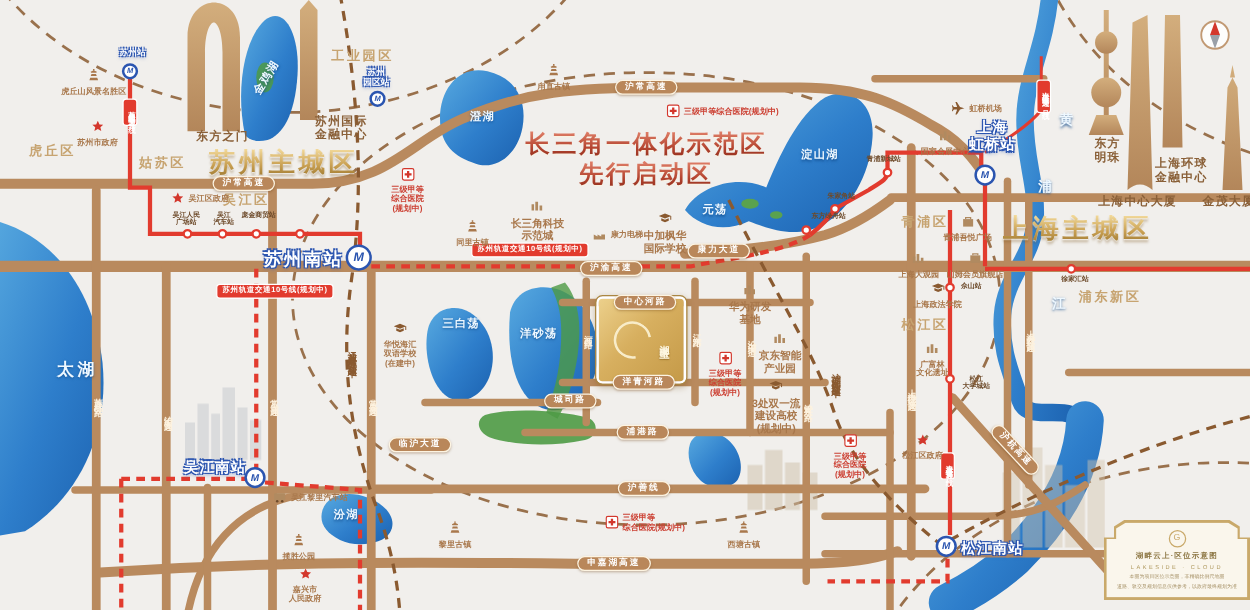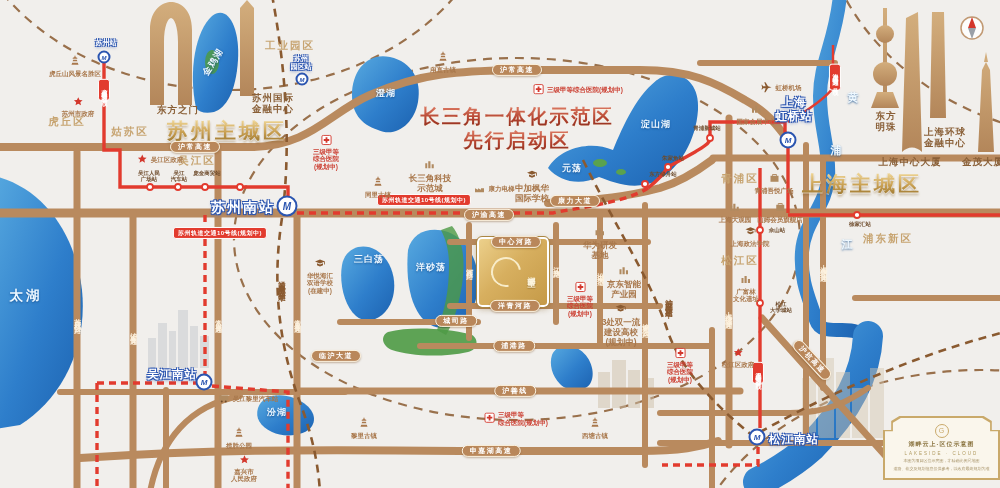--- a/index.html
+++ b/index.html
@@ -4,21 +4,21 @@
 <style>
   html,body{margin:0;padding:0;background:#dcdcdc;}
   #stage{position:relative;width:1000px;height:488px;overflow:hidden;
          background:#f1efec;font-family:"Liberation Sans","DejaVu Sans",sans-serif;}
   #stage svg.map{position:absolute;left:0;top:0;}
   .lbl{position:absolute;transform:translate(-50%,-50%);white-space:nowrap;
        text-align:center;line-height:1.18;z-index:5;}
   .district{color:#c7a471;font-size:10.5px;font-weight:bold;letter-spacing:2px;}
   .lake-label{color:#eef8ff;font-size:9px;font-weight:bold;letter-spacing:1px;
        text-shadow:0 1px 2px rgba(16,74,138,.75);}
-  .lake-label.big{font-size:13.5px;letter-spacing:3px;}
+  .lake-label.big{font-size:13.5px;letter-spacing:3px;margin-left:36px;}
   .river-char{color:#eef8ff;font-size:11px;font-weight:bold;
        text-shadow:0 1px 2px rgba(16,74,138,.75);}
   .road-pill{background:#b9875a;border:1px solid #fdf4e2;color:#fff;font-size:7px;
        font-weight:bold;padding:1px 7px;border-radius:9px;letter-spacing:1.5px;
        box-shadow:0 1px 2px rgba(110,64,18,.35);}
   .vroad{writing-mode:vertical-rl;color:#fdf2df;font-size:7px;font-weight:bold;
        letter-spacing:2px;}
   .rail-label{writing-mode:vertical-rl;color:#8a5a30;font-size:7.5px;font-weight:bold;
        letter-spacing:1.5px;}
   .metro-box{background:#e23b2e;color:#fff;font-size:6px;font-weight:bold;
@@ -259,21 +259,21 @@
       </div>
       <div class="lbl gold gold" style="left: 862px; top: 184px;">
         <div>上海主城区</div>
       </div>
       <div class="lbl demo demo" style="left: 517px; top: 116px;">
         <div>长三角一体化示范区</div>
       </div>
       <div class="lbl demo demo" style="left: 517px; top: 140px;">
         <div>先行启动区</div>
       </div>
-      <div class="lbl district" style="left: 42px; top: 121px; margin-left: 25px;">
+      <div class="lbl district" style="left: 42px; top: 121px;">
         <div>虎丘区</div>
       </div>
       <div class="lbl district" style="left: 130px; top: 131px;">
         <div>姑苏区</div>
       </div>
       <div class="lbl district" style="left: 197px; top: 160px;">
         <div>吴江区</div>
       </div>
       <div class="lbl district" style="left: 290px; top: 45px;">
         <div>工业园区</div>

